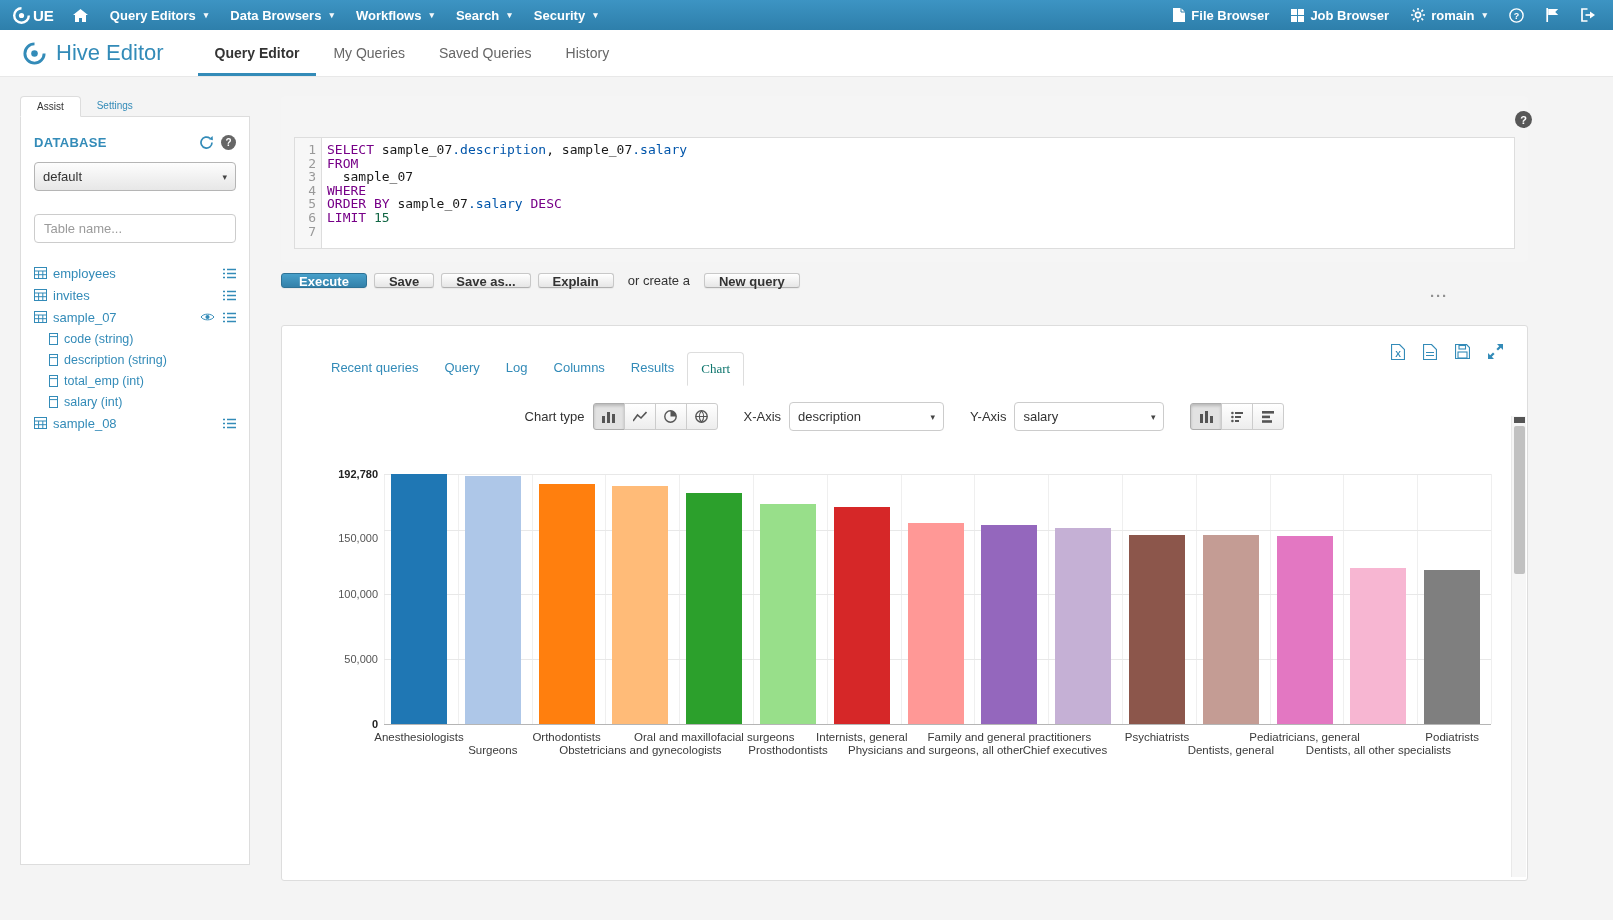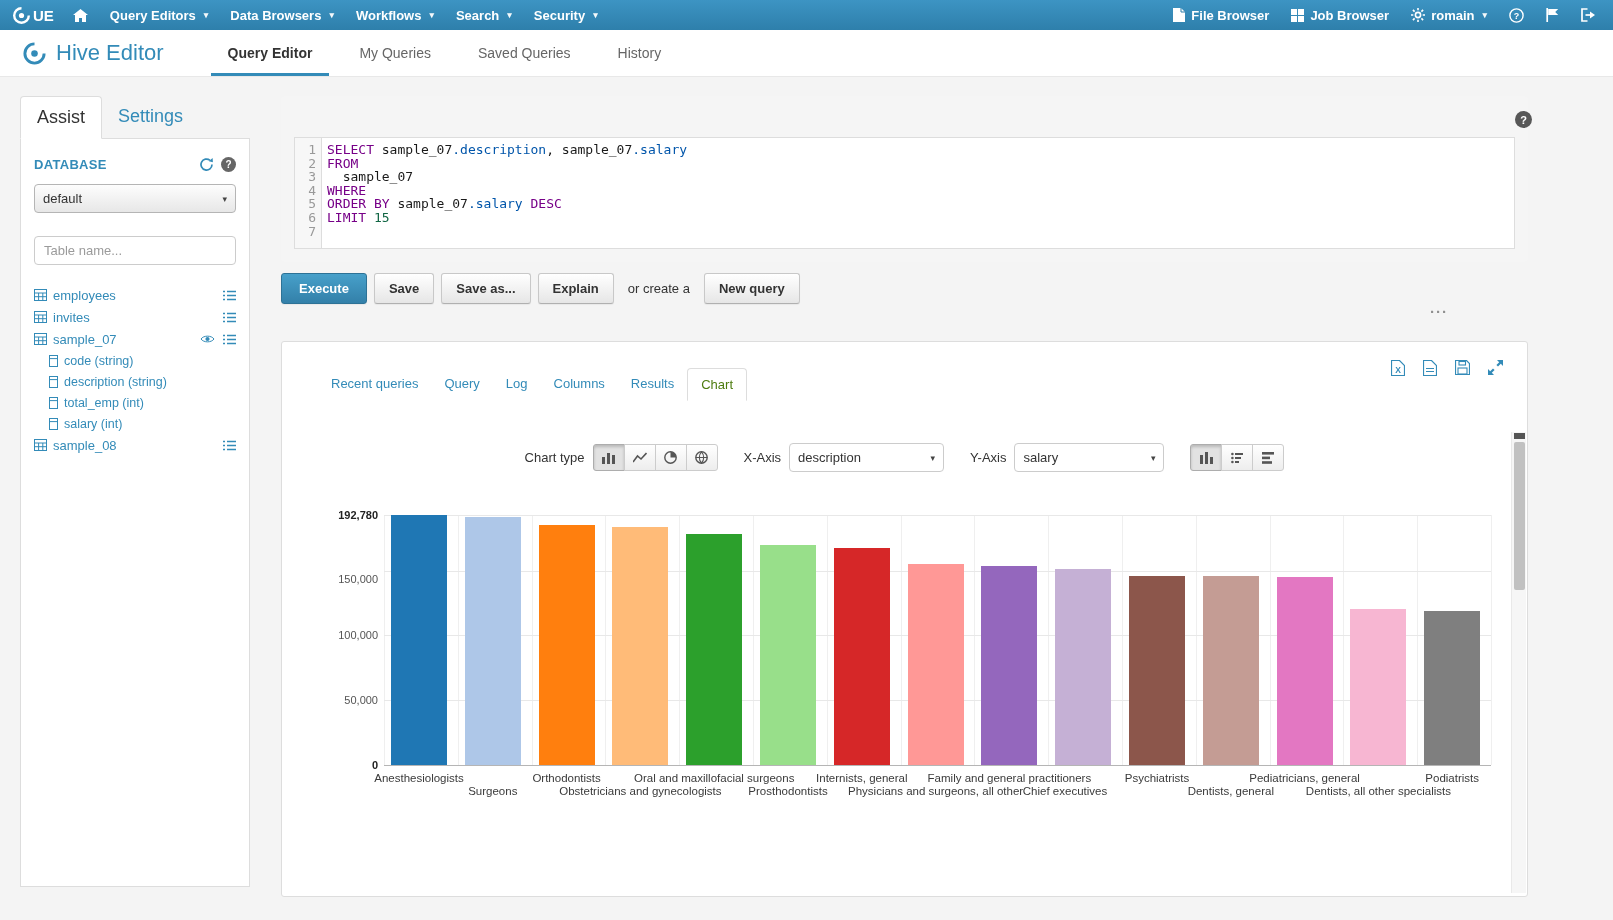--- a/index.html
+++ b/index.html
@@ -19,31 +19,31 @@
     display:flex; align-items:center; gap:6px; padding:0 11px;
     font-weight:bold; font-size:13px; cursor:pointer; white-space:nowrap;
   }
   .brand { display:flex; align-items:center; gap:2px; padding:0 8px 0 6px; font-weight:bold; font-size:15px; cursor:pointer; }
   .caret { font-size:9px; opacity:.95; margin-left:2px; }
   .spacer { flex:1; }
 
   
   .subnav {
     height:47px; background:#fff; border-bottom:1px solid #e8e8e8;
-    display:flex; align-items:center; padding-left:22px;gap:13px;
+    display:flex; align-items:center; padding-left:22px;
   }
   .app-title { display:flex; align-items:center; gap:9px; color:#338bb8; font-size:22px; margin-right:34px; cursor:pointer; }
   .subnav .tab { padding:0 17px; line-height:46px; color:#666; font-size:14px; cursor:pointer; position:relative; }
   .subnav .tab.active { color:#333; font-weight:bold; }
   .subnav .tab.active::after { content:""; position:absolute; left:0; right:0; bottom:0; height:3px; background:#338bb8; }
 
   
   .left { position:absolute; left:20px; top:96px; width:230px; }
   .assist-tabs { display:flex; }
-  .assist-tab { padding:10px 16px; font-size:18px; color:#338bb8; cursor:pointer; }
+  .assist-tab { padding:4px 16px; font-size:10px; color:#338bb8; cursor:pointer; }
   .assist-tab.active {
     background:#fff; border:1px solid #ddd; border-bottom:1px solid #fff;
     border-radius:4px 4px 0 0; color:#333; position:relative; z-index:2;
   }
   .assist-panel { background:#fff; border:1px solid #ddd; margin-top:-1px; height:749px; padding:14px 13px; }
   .db-head { display:flex; align-items:center; margin:4px 0 12px; }
   .db-label { color:#338bb8; font-weight:bold; font-size:13px; letter-spacing:.3px; }
   .db-icons { margin-left:auto; display:flex; align-items:center; gap:7px; }
   .help-dark {
     width:15px; height:15px; border-radius:50%; background:#666; color:#fff;
@@ -86,40 +86,40 @@
   }
   .gutter div { height:13.6px; line-height:13.6px; }
   .code { flex:1; padding:5px 0 10px 5px; }
   .code .cl { height:13.6px; line-height:13.6px; white-space:pre; color:#1a1a1a; }
   .tok-kw { color:#770088; }
   .tok-prop { color:#0055aa; }
   .tok-num { color:#116644; }
 
   .actions { margin-top:11px; display:flex; align-items:center; gap:7px; }
   .btn {
-    height:31px; padding:0 14px; border:1px solid #c8c8c8; border-bottom-color:#b0b0b0;
+    height:15px; padding:0 14px; border:1px solid #c8c8c8; border-bottom-color:#b0b0b0;
     border-radius:3px; background:linear-gradient(#fff,#e6e6e6); color:#333;
     font-family:inherit; font-size:13px; font-weight:bold; cursor:pointer;
     box-shadow:0 1px 1px rgba(0,0,0,.05);
   }
   .btn-primary { background:linear-gradient(#47a0ca,#3380a9); border-color:#2d7296; color:#fff; padding:0 17px; }
   .or-create { margin:0 7px; font-size:13px; color:#333; }
 
   .resizer { height:18px; position:relative; }
   .resizer .dots { position:absolute; right:80px; top:-1px; color:#8f8f8f; font-size:15px; font-weight:bold; letter-spacing:1px; cursor:row-resize; }
 
   
   .results { margin-top:19px; background:#fff; border:1px solid #ddd; border-radius:3px; height:556px; position:relative; }
   .export-icons { position:absolute; top:18px; right:24px; display:flex; gap:18px; }
   .export-icons span { cursor:pointer; display:flex; }
   .rtabs { display:flex; padding:26px 0 0 36px; }
   .rtab { padding:8px 13px; font-size:13px; color:#338bb8; cursor:pointer; }
-  .rtab.active { color:#4d7c0f; background:#fff; border:1px solid #ddd; border-bottom:1px solid #fff; border-radius:4px 4px 0 0; }
-
-  .controls { display:flex; align-items:center; justify-content:center; margin-top:42px; gap:8px; }
+  .rtab.active { color:#0f766e; background:#fff; border:1px solid #ddd; border-bottom:1px solid #fff; border-radius:4px 4px 0 0;font-family:Liberation Serif, serif; }
+
+  .controls { display:flex; align-items:center; justify-content:center; margin-top:16px; gap:8px; }
   .ctl-label { font-size:13px; color:#333; }
   .gap-l { margin-left:18px; }
   .btn-group { display:flex; }
   .tbtn {
     width:32px; height:27px; border:1px solid #ccc; background:linear-gradient(#fff,#ededed);
     display:flex; align-items:center; justify-content:center; margin-left:-1px; cursor:pointer;
   }
   .tbtn:first-child { border-radius:3px 0 0 3px; margin-left:0; }
   .tbtn:last-child { border-radius:0 3px 3px 0; }
   .tbtn.active { background:#e2e2e2; box-shadow:inset 0 2px 3px rgba(0,0,0,.18); border-color:#adadad; }

